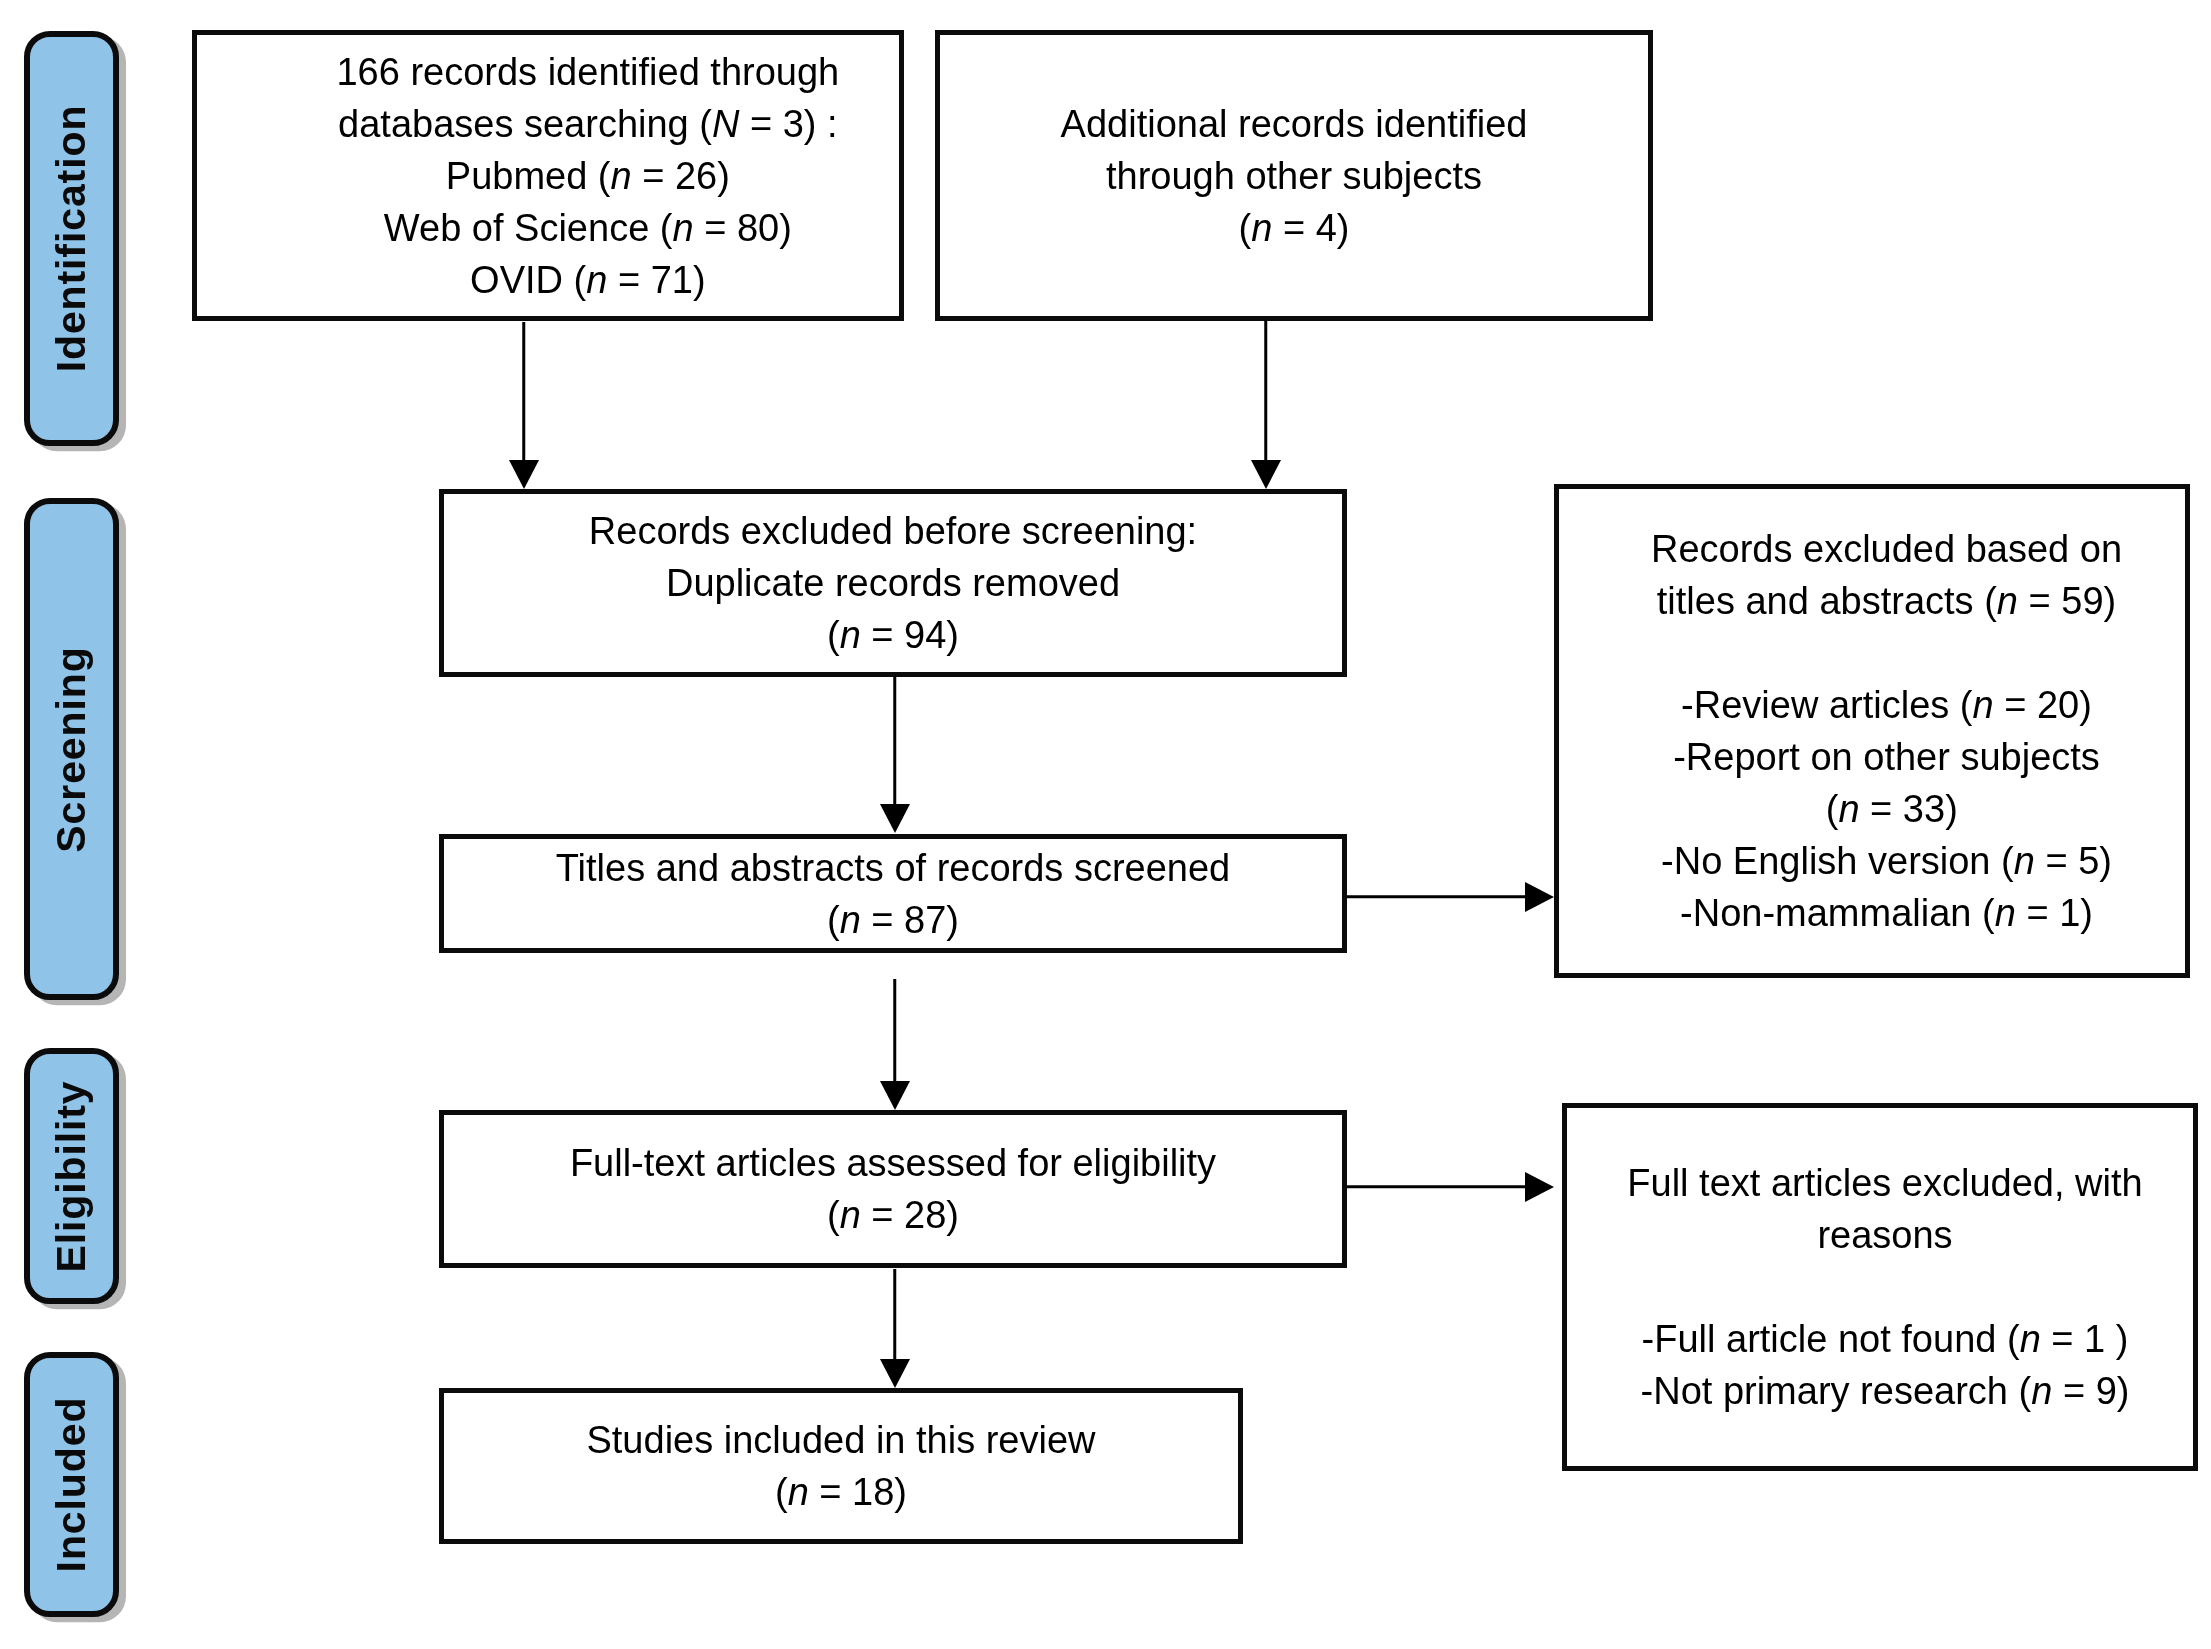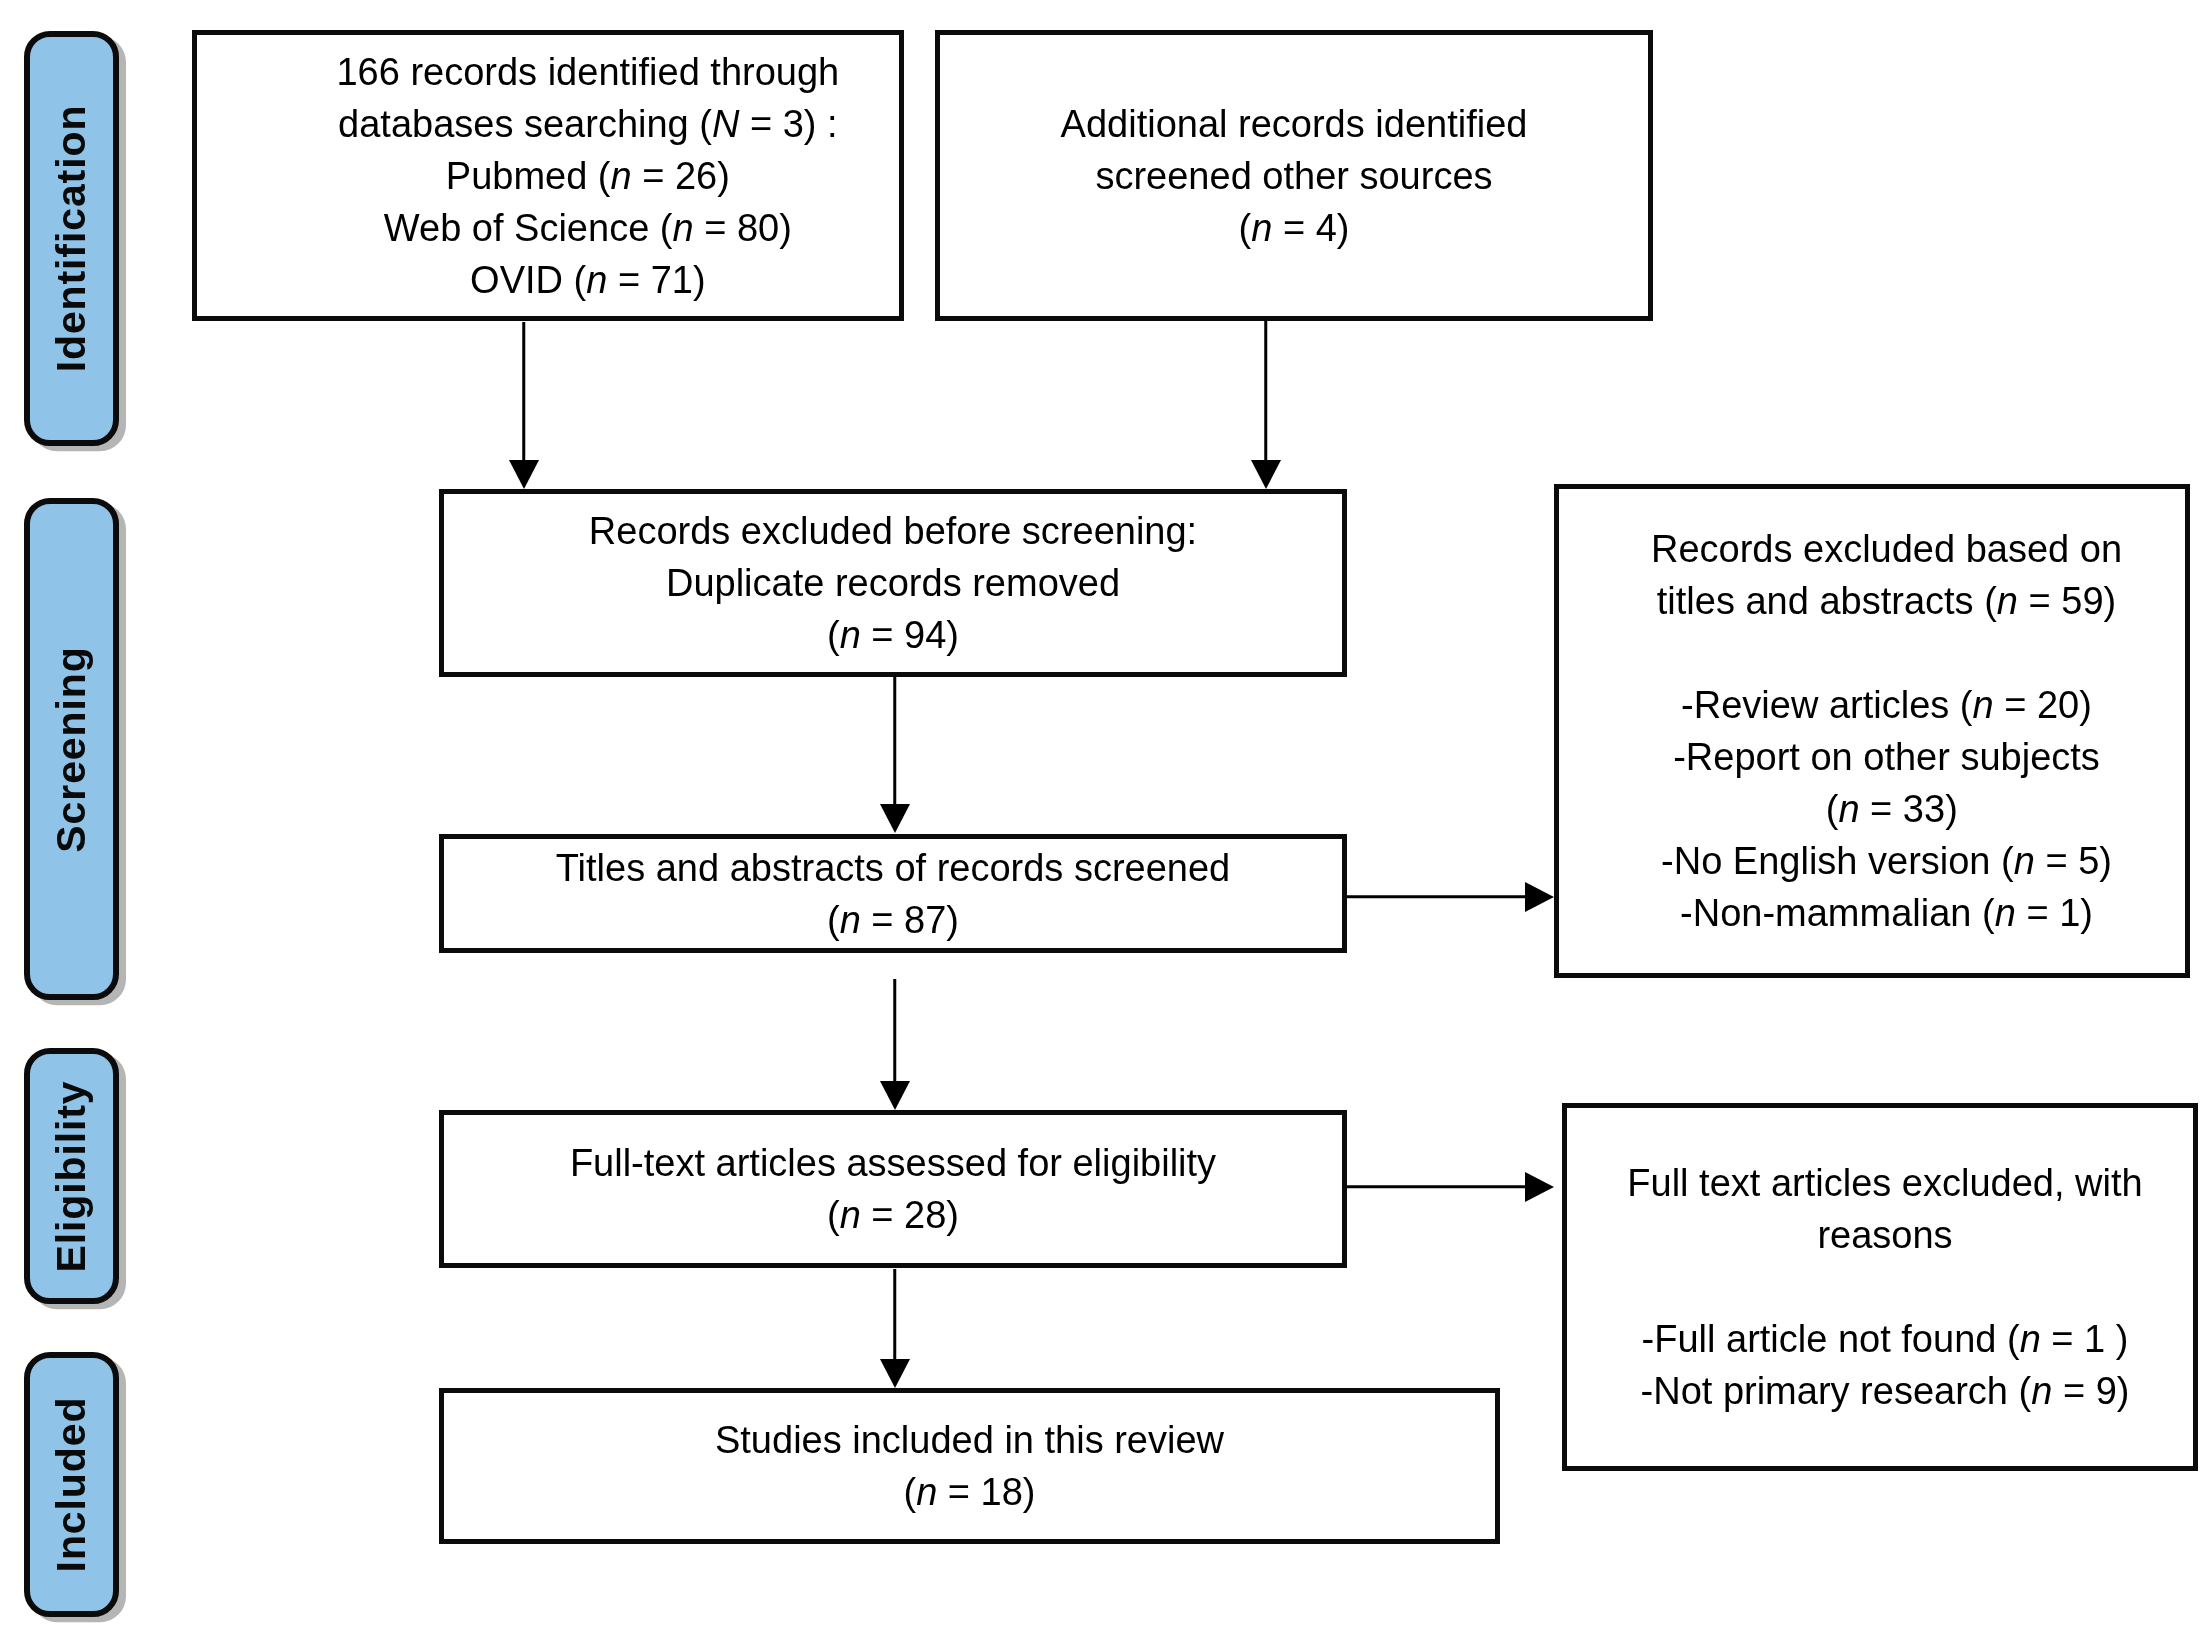--- a/index.html
+++ b/index.html
@@ -107,21 +107,21 @@
   <div class="fbox lefted" style="left:192px; top:30px; width:712px; height:291px; padding-left:97px; padding-right:17.3px;">
       <div class="line">166 records identified through</div>
       <div class="line">databases searching (<i>N</i> = 3) :</div>
       <div class="line">Pubmed (<i>n</i> = 26)</div>
       <div class="line">Web of Science (<i>n</i> = 80)</div>
       <div class="line">OVID (<i>n</i> = 71)</div>
     </div>
 
   <div class="fbox centered" style="left:935px; top:30px; width:718px; height:291px;">
       <div class="line">Additional records identified</div>
-      <div class="line">screened other sources</div>
+      <div class="line">through other subjects</div>
       <div class="line">(<i>n</i> = 4)</div>
     </div>
 
   <div class="fbox centered" style="left:439px; top:489px; width:908px; height:188px;">
       <div class="line">Records excluded before screening:</div>
       <div class="line">Duplicate records removed</div>
       <div class="line">(<i>n</i> = 94)</div>
     </div>
 
   <div class="fbox centered" style="left:439px; top:834px; width:908px; height:119px;">
@@ -146,21 +146,21 @@
     </div>
 
   <div class="fbox lefted" style="left:1554px; top:1103px; width:636px; height:368px; padding-left:33px; padding-right:23px;margin-left:8px;">
       <div class="line">Full text articles excluded, with</div>
       <div class="line">reasons</div>
       <div class="line blank">&nbsp;</div>
       <div class="line">-Full article not found (<i>n</i> = 1 )</div>
       <div class="line">-Not primary research (<i>n</i> = 9)</div>
     </div>
 
-  <div class="fbox centered" style="left:439px; top:1388px; width:1061px; height:156px;">
+  <div class="fbox centered" style="left:439px; top:1388px; width:804px; height:156px;">
       <div class="line">Studies included in this review</div>
       <div class="line">(<i>n</i> = 18)</div>
     </div>
 
   <div class="arrow-v" style="left:508px; top:322px; height:167px;">
     <div class="shaft"></div>
     <div class="head"></div>
   </div>
   <div class="arrow-v" style="left:1250px; top:320px; height:169px;">
     <div class="shaft"></div>

